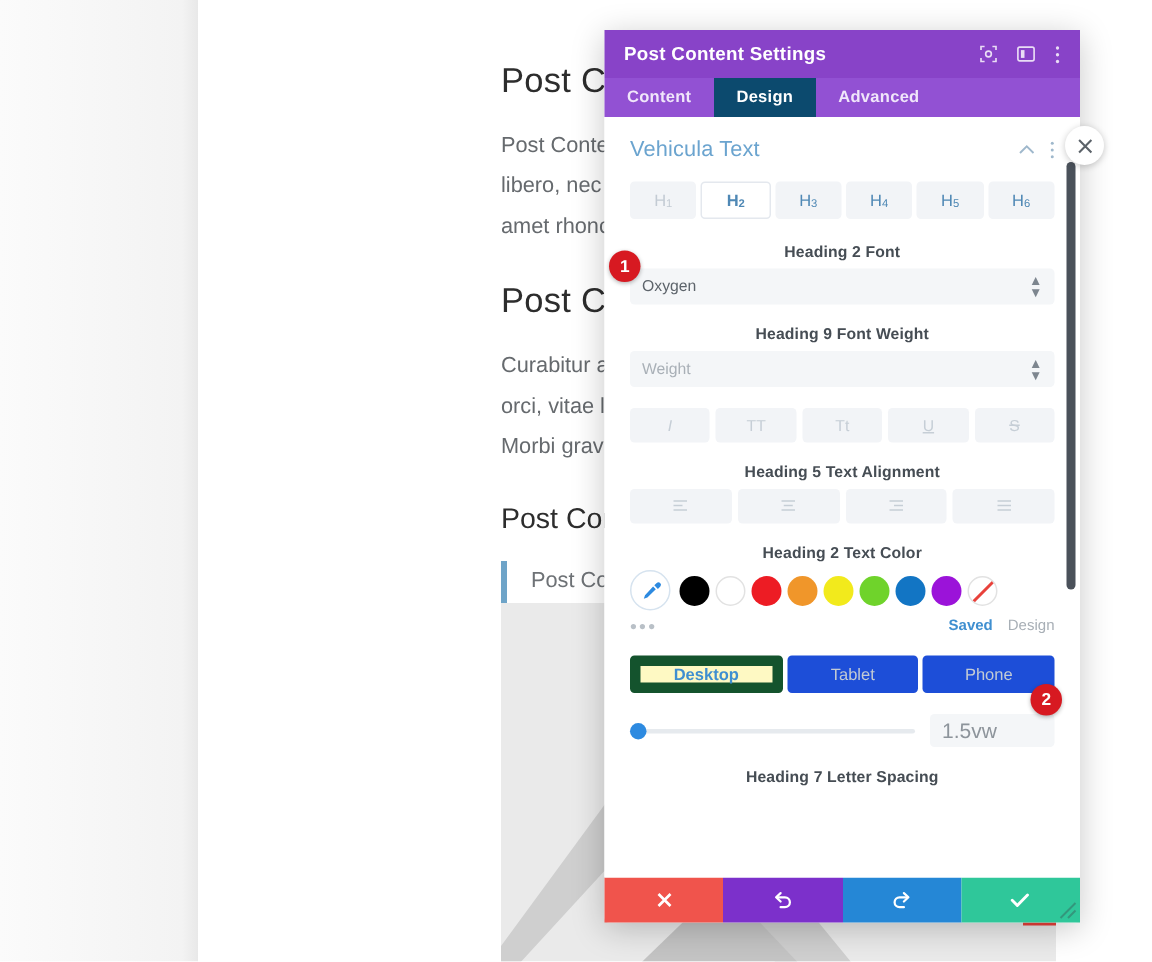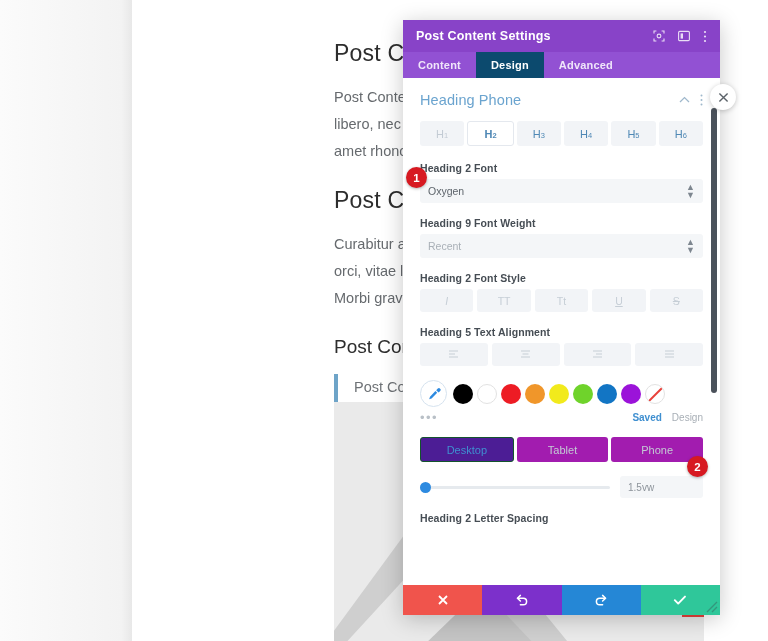--- a/index.html
+++ b/index.html
@@ -123,21 +123,21 @@
     flex: 1; height: 25px; background: #f2f4f7; border-radius: 3px;
     display: flex; align-items: center; justify-content: center;
     color: #4f88b5; font-size: 11px; cursor: pointer;
   }
   .h-tab.sel { background: #ffffff; border: 1px solid #e4e8ee; color: #4f88b5; font-weight: bold; }
   .h-tab.dim { color: #c3cbd4; }
   .h-tab sub { font-size: 7.5px; vertical-align: baseline; position: relative; top: 2px; }
 
   .field-label {
     font-size: 10.5px; font-weight: bold; color: #464d54;
-    margin: 0 0 5px 0; letter-spacing: .1px;
+    margin: 0 0 5px 0; letter-spacing: .1px; text-align: center;
   }
   .field-group { margin-bottom: 14px; position: relative; }
 
   .select-box {
     height: 24px; background: #f4f6f8; border-radius: 3px;
     display: flex; align-items: center; padding: 0 8px;
     font-size: 10.5px; color: #5d646b; cursor: pointer;
   }
   .select-box.muted { color: #a9b0b7; }
   .select-box .val { flex: 1; }
@@ -173,35 +173,35 @@
   .dots3 { color: #b9c0c7; font-size: 13px; letter-spacing: 1.5px; flex: 1; line-height: 8px; }
   .saved { color: #3f8fd0; font-size: 10px; font-weight: bold; cursor: pointer; margin-right: 10px; }
   .recent { color: #a8afb6; font-size: 10px; cursor: pointer; }
 
   
   .dev-tabs { display: flex; gap: 3px; }
   .dev-tab {
     flex: 1; height: 25px; border-radius: 3px; display: flex;
     align-items: center; justify-content: center; font-size: 11px; cursor: pointer;
   }
-  .dev-tab.sel { background: #4c1d95; border: 1px solid #14532d; color: #3f8fd0; font-weight: normal; }
-  .dev-tab.off { background: #a21caf; color: #c3cbd4; }
+  .dev-tab.sel { background: #fef9c3; border: 7px solid #14532d; color: #3f8fd0; font-weight: bold; }
+  .dev-tab.off { background: #1d4ed8; color: #c3cbd4; }
 
   
   .slider-row { display: flex; align-items: center; gap: 10px; }
   .slider { flex: 1; position: relative; height: 16px; display: flex; align-items: center; cursor: pointer; }
   .slider-track { width: 100%; height: 3px; background: #e6eaee; border-radius: 2px; }
   .slider-knob {
     position: absolute; left: 0; width: 11px; height: 11px; border-radius: 50%;
     background: #2d8ae0;
   }
   .val-box {
     width: 83px; height: 22px; background: #f4f6f8; border-radius: 3px;
     display: flex; align-items: center; padding: 0 8px;
-    font-size: 10px; color: #8d949b; cursor: text;
+    font-size: 14px; color: #8d949b; cursor: text;
   }
 
   
   .modal-footer { height: 30px; display: flex; flex: 0 0 auto; }
   .fbtn {
     flex: 1; display: flex; align-items: center; justify-content: center;
     cursor: pointer; color: #fff;
   }
   .fbtn.cancel { background: #f0544c; }
   .fbtn.undo   { background: #7c30cb; }
@@ -303,21 +303,21 @@
         <svg width="11" height="11" viewBox="0 0 11 11">
           <path d="M1.4 1.4 L9.6 9.6 M9.6 1.4 L1.4 9.6" stroke="#5b6269" stroke-width="1.4"></path>
         </svg>
       </div>
     </div>
 
     <div class="modal-body">
       <div class="body-inner">
 
         <div class="section-head">
-          <div class="section-title">Heading Phone</div>
+          <div class="section-title">Vehicula Text</div>
           <span class="sec-ic">
             <svg width="11" height="8" viewBox="0 0 11 8">
                 <path d="M1 6 L5.5 1.6 L10 6" stroke="#9fb8cc" stroke-width="1.3" fill="none"></path>
               </svg>
           </span>
           <span class="sec-ic">
             <svg width="3" height="12" viewBox="0 0 3 12">
               <circle cx="1.5" cy="1.5" r="1" fill="#9fb8cc"></circle>
               <circle cx="1.5" cy="6" r="1" fill="#9fb8cc"></circle>
               <circle cx="1.5" cy="10.5" r="1" fill="#9fb8cc"></circle>
@@ -356,27 +356,26 @@
           <div class="field-label">Heading 2 Font</div>
           <div class="select-box">
             <span class="val">Oxygen</span>
             <span class="updown">▲<br>▼</span>
           </div>
         </div>
 
         <div class="field-group">
           <div class="field-label">Heading 9 Font Weight</div>
           <div class="select-box muted">
-            <span class="val">Recent</span>
+            <span class="val">Weight</span>
             <span class="updown">▲<br>▼</span>
           </div>
         </div>
 
         <div class="field-group">
-          <div class="field-label">Heading 2 Font Style</div>
           <div class="btn-row">
             <div class="sq-btn">
                 <i>I</i>
               </div>
             <div class="sq-btn">
                 <span>TT</span>
               </div>
             <div class="sq-btn">
                 <span>Tt</span>
               </div>
@@ -409,20 +408,21 @@
             </div>
             <div class="sq-btn">
               <svg width="13" height="9" viewBox="0 0 13 9">
                   <path d="M2 1h9M2 4h9M2 7h9" stroke="#c6ced6" stroke-width="1.1"></path>
                 </svg>
             </div>
           </div>
         </div>
 
         <div class="field-group">
+          <div class="field-label">Heading 2 Text Color</div>
           <div class="color-row">
             <div class="eyedrop">
               <svg width="14" height="14" viewBox="0 0 14 14">
                 <path d="M10.8 1.6a1.7 1.7 0 0 1 2.4 2.4L11.6 5.6 9.2 3.2zM8.4 4l1.8 1.8-5.6 5.6-2.4.8.8-2.4z" fill="#2d8ae0"></path>
               </svg>
             </div>
             <div class="swatch" style="background:#000000"></div>
             <div class="swatch white" style="background:#ffffff"></div>
             <div class="swatch" style="background:#ed1c24"></div>
             <div class="swatch" style="background:#f0962a"></div>
@@ -448,21 +448,21 @@
           <div class="slider-row" style="margin-top:14px">
             <div class="slider">
               <div class="slider-track"></div>
               <div class="slider-knob"></div>
             </div>
             <div class="val-box">1.5vw</div>
           </div>
         </div>
 
         <div class="field-group">
-          <div class="field-label">Heading 2 Letter Spacing</div>
+          <div class="field-label">Heading 7 Letter Spacing</div>
         </div>
 
       </div>
     </div>
 
     <div class="modal-footer">
       <div class="fbtn cancel">
         <svg width="12" height="12" viewBox="0 0 12 12">
           <path d="M2 2 L10 10 M10 2 L2 10" stroke="#fff" stroke-width="1.8"></path>
         </svg>

